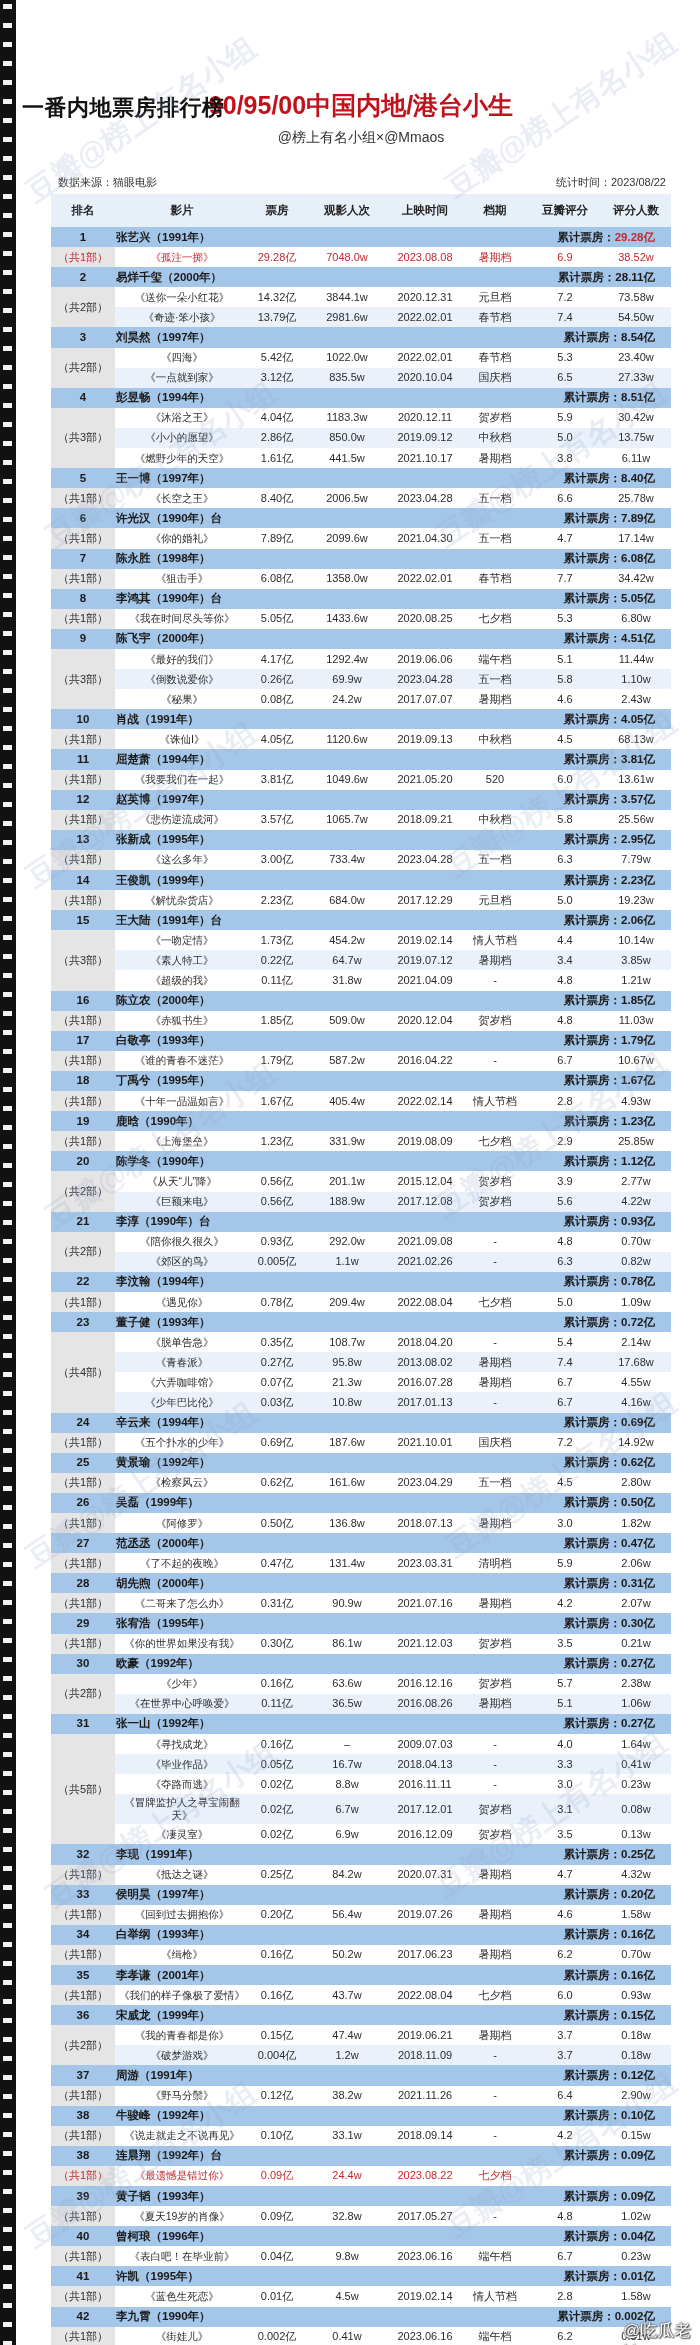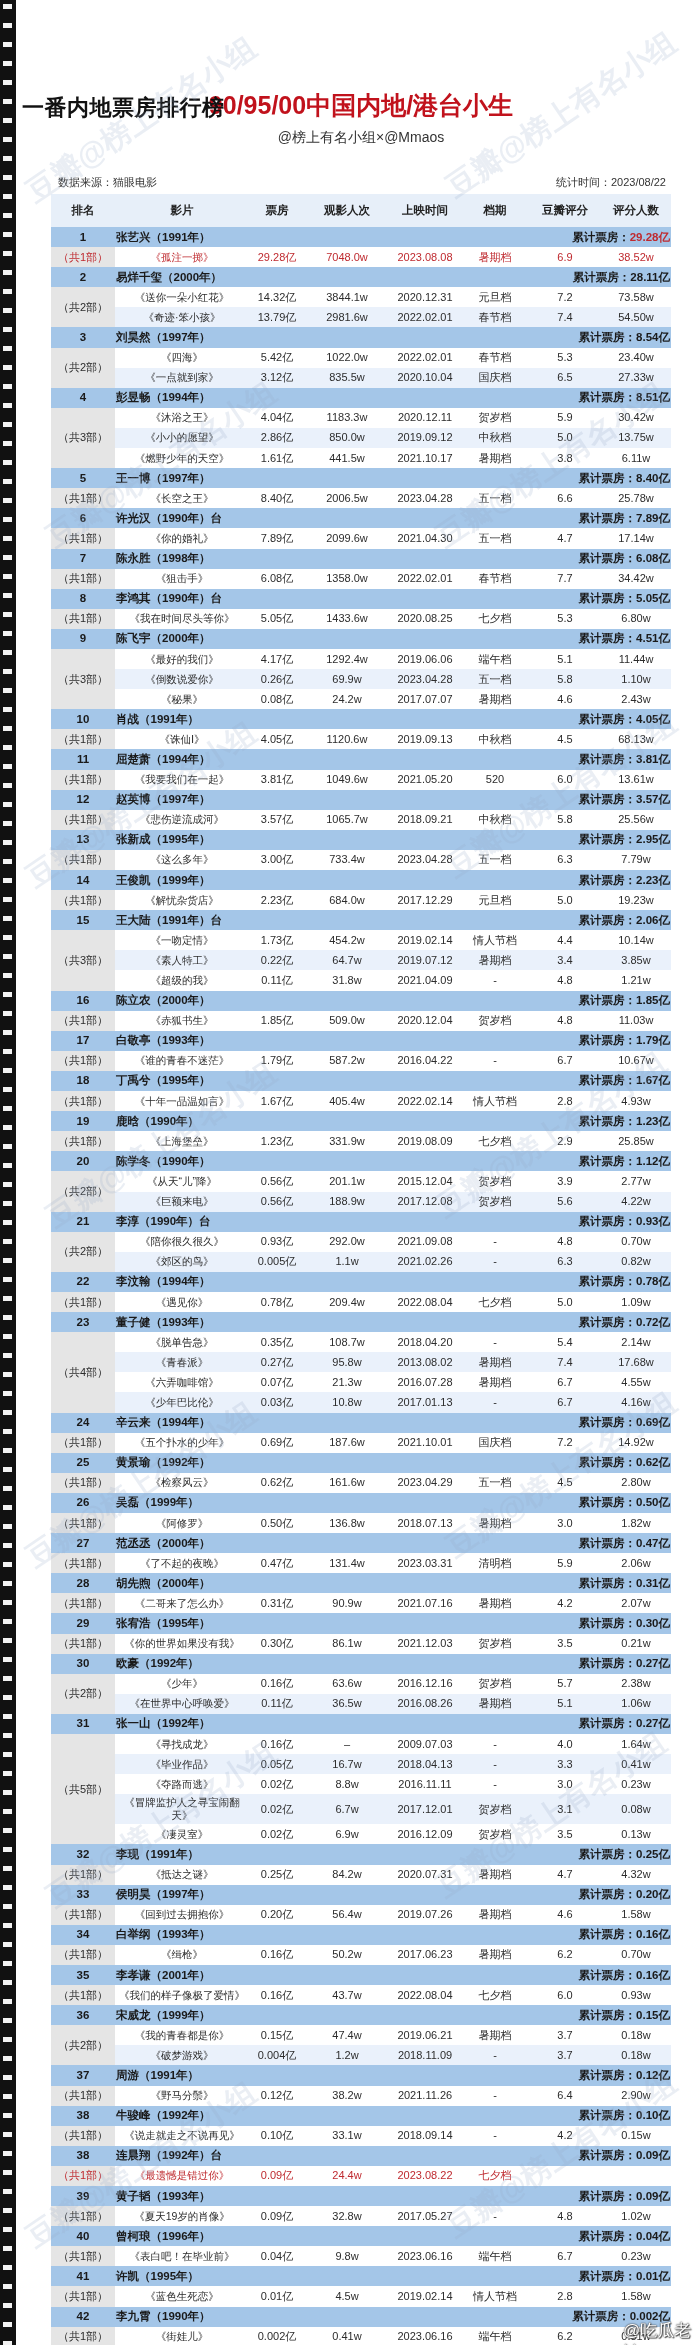--- a/index.html
+++ b/index.html
@@ -45,21 +45,21 @@
     height:33px;background:var(--header-bg);font-weight:bold;font-size:11.5px;
     color:#222;padding:0;text-align:center;vertical-align:middle;
   }
   .rank-table tbody tr{height:20.1px;}
   .rank-table td{
     padding:0 2px;text-align:center;white-space:nowrap;vertical-align:middle;
     line-height:13px;overflow:visible;
   }
   .rank-row td{background:var(--band-blue);font-weight:bold;color:#1a1a1a;font-size:11.5px;}
   .rank-row td.c-actor{text-align:left;padding-left:1px;}
-  .rank-row td.c-total{text-align:right;padding-right:1px;}
+  .rank-row td.c-total{text-align:right;padding-right:16px;}
   .film-row.alt td:not(.c-count){background:var(--alt-row);}
   .film-row td.c-title{white-space:normal;font-size:10.5px;padding:2px 2px;}
   .film-row td.c-count{background:#e5e5e5;}
   .hl{color:var(--accent-red) !important;}
   .film-row.hl td:not(.c-count){color:var(--accent-red);}
 
   .wm{
     position:absolute;font-size:30px;font-weight:bold;white-space:nowrap;
     color:rgba(150,172,200,0.20);transform:rotate(-34deg);transform-origin:left center;
     pointer-events:none;z-index:3;

